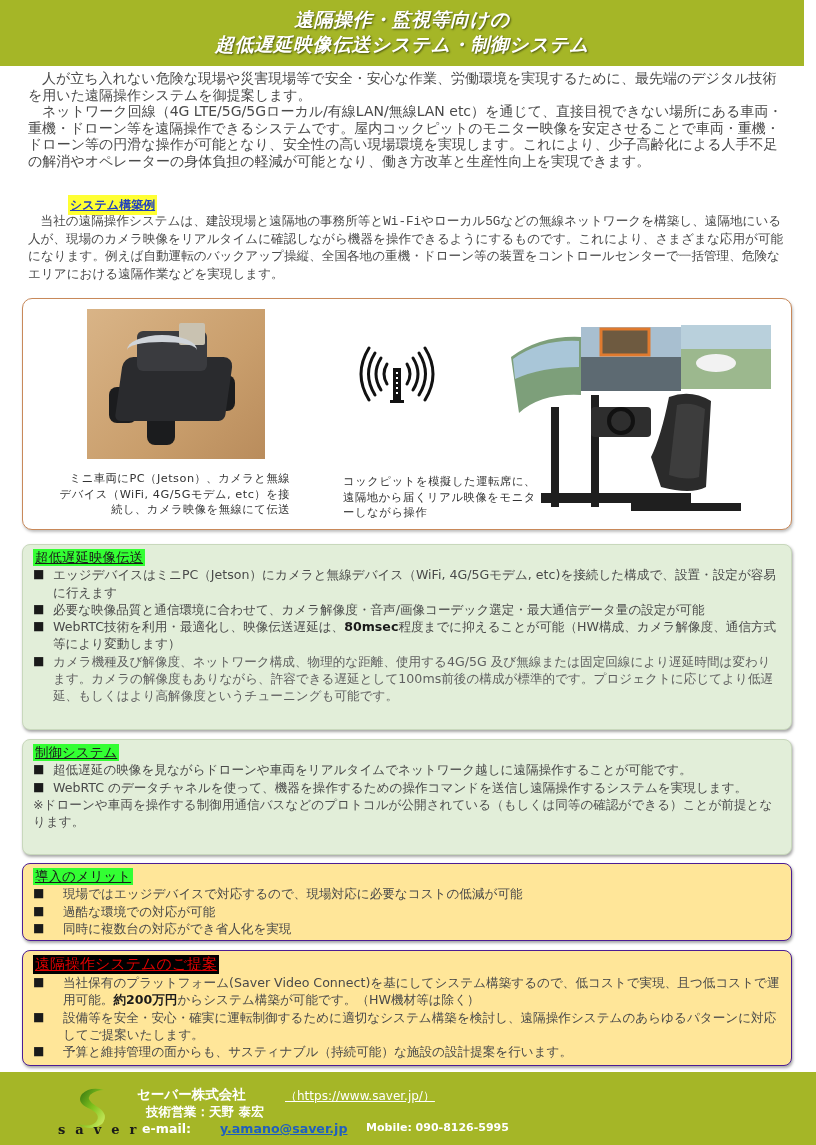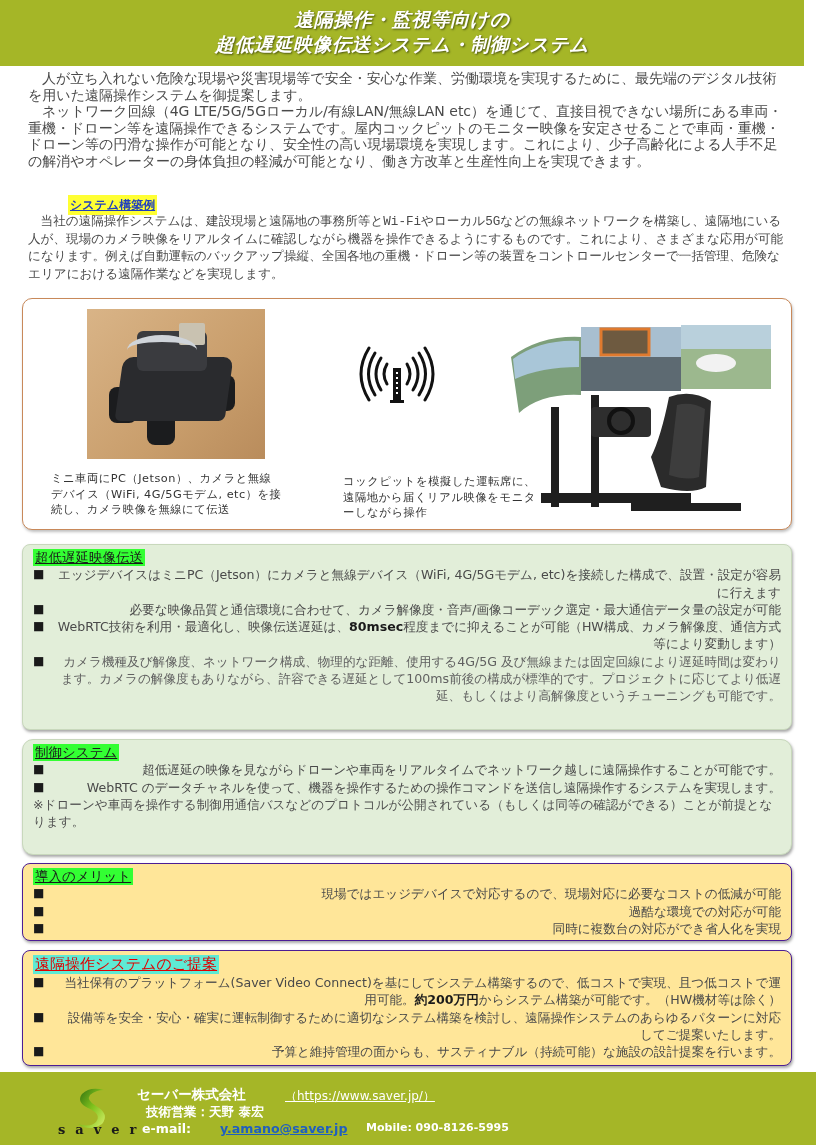--- a/index.html
+++ b/index.html
@@ -16,34 +16,34 @@
   .sec-body { position: absolute; left: 28px; top: 214px; width: 760px; font-size: 12.6px; line-height: 17.5px; color: #4a4a4a; text-indent: 1em; font-family: Liberation Mono, monospace; }
 
   .photo-box { position: absolute; left: 22px; top: 298px; width: 770px; height: 232px; border: 1.5px solid #c8895a; border-radius: 10px; background: #fff; box-shadow: 1px 2px 3px rgba(0,0,0,0.25); }
   .robot-img { position: absolute; left: 64px; top: 10px; width: 178px; height: 150px; background: linear-gradient(135deg, #d9b487 0%, #c99e6c 60%, #b98c5c 100%); overflow: hidden; }
   .robot-body { position: absolute; left: 32px; top: 48px; width: 110px; height: 64px; background: #2a2b2e; border-radius: 10px 10px 6px 6px; transform: skewX(-8deg); }
   .robot-top { position: absolute; left: 50px; top: 22px; width: 70px; height: 40px; background: #3a3b3f; border-radius: 6px; }
   .robot-cable { position: absolute; left: 40px; top: 26px; width: 70px; height: 30px; border-top: 7px solid #cfd4da; border-radius: 50% 50% 0 0; }
   .robot-wheel { position: absolute; width: 28px; height: 36px; background: #1b1c1e; border-radius: 8px; }
   .robot-ports { position: absolute; left: 92px; top: 14px; width: 26px; height: 22px; background: #c9c2b1; border-radius: 2px; }
 
-  .cap1 { position: absolute; left: 28px; top: 172px; width: 232px; font-size: 11.3px; line-height: 15.5px; color: #333; text-align: left; letter-spacing: 0.5px; }
+  .cap1 { position: absolute; left: 35px; top: 172px; width: 232px; font-size: 11.3px; line-height: 15.5px; color: #333; text-align: right; letter-spacing: 0.5px; }
   .wifi { position: absolute; left: 336px; top: 45px; width: 76px; height: 62px; }
   .cap2 { position: absolute; left: 320px; top: 175px; width: 200px; font-size: 11.3px; line-height: 15.5px; color: #333; letter-spacing: 0.6px; }
 
   .cockpit { position: absolute; left: 478px; top: 18px; width: 272px; height: 200px; }
 
   .box { position: absolute; left: 22px; width: 770px; border-radius: 8px; box-shadow: 1px 2px 3px rgba(0,0,0,0.35); padding: 4px 10px 6px 10px; font-size: 12.6px; line-height: 17.3px; color: #4a4a4a; }
   .box.green { background: #e2eed9; border: 1px solid #c8d8bc; }
   .box.yellow { background: #ffe699; border: 1px solid #4c1d95; }
   .box .h { display: inline-block; font-weight: normal; font-size: 13.5px; line-height: 17px; text-decoration: underline; padding: 0 2px; color: #1a1a1a; }
   .box .h.lime { background: #33ff33; }
-  .box .h.yel { background: #5eead4; color: #e00000; font-size: 15px; line-height: 19px; }
+  .box .h.yel { background: #000000; color: #e00000; font-size: 15px; line-height: 19px; }
   .box ul { list-style: none; }
-  .box li { position: relative; padding-left: 20px; text-align: right; }
+  .box li { position: relative; padding-left: 20px; }
   .box li::before { content: "\25A0"; position: absolute; left: 0; top: 0; color: #1a1a1a; font-size: 12px; }
   .box.yellow li { padding-left: 30px; }
   .box li.dim { color: #606060; }
   .box b { color: #1a1a1a; }
   .note { color: #505050; }
 
   .footer { position: absolute; left: 0; top: 1072px; width: 816px; height: 73px; background: #a5b627; }
   .logo { position: absolute; left: 50px; top: 6px; width: 90px; height: 66px; }
   .logo-word { position: absolute; left: 58px; top: 50px; font-family: "DejaVu Serif", serif; font-weight: bold; font-size: 13px; letter-spacing: 10px; color: #1a1a1a; }
   .f-company { position: absolute; left: 137px; top: 14px; font-size: 13.5px; font-weight: bold; color: #ffffff; }
@@ -127,21 +127,21 @@
 <div class="box green" style="top:544px;height:186px;">
   <div class="h lime">超低遅延映像伝送</div>
   <ul>
     <li>エッジデバイスはミニPC（Jetson）にカメラと無線デバイス（WiFi, 4G/5Gモデム, etc)を接続した構成で、設置・設定が容易に行えます</li>
     <li>必要な映像品質と通信環境に合わせて、カメラ解像度・音声/画像コーデック選定・最大通信データ量の設定が可能</li>
     <li><span>WebRTC技術を利用・最適化し、映像伝送遅延は、</span><b>80msec</b><span>程度までに抑えることが可能（HW構成、カメラ解像度、通信方式等により変動します）</span></li>
     <li class="dim">カメラ機種及び解像度、ネットワーク構成、物理的な距離、使用する4G/5G 及び無線または固定回線により遅延時間は変わります。カメラの解像度もありながら、許容できる遅延として100ms前後の構成が標準的です。プロジェクトに応じてより低遅延、もしくはより高解像度というチューニングも可能です。</li>
   </ul>
 </div>
 
-<div class="box green" style="top:739px;height:116px;border-radius:11px;">
+<div class="box green" style="top:739px;height:116px;">
   <div class="h lime">制御システム</div>
   <ul>
     <li>超低遅延の映像を見ながらドローンや車両をリアルタイムでネットワーク越しに遠隔操作することが可能です。</li>
     <li>WebRTC のデータチャネルを使って、機器を操作するための操作コマンドを送信し遠隔操作するシステムを実現します。</li>
   </ul>
   <div class="note">※ドローンや車両を操作する制御用通信バスなどのプロトコルが公開されている（もしくは同等の確認ができる）ことが前提となります。</div>
 </div>
 
 <div class="box yellow" style="top:863px;height:78px;">
   <div class="h lime">導入のメリット</div>

